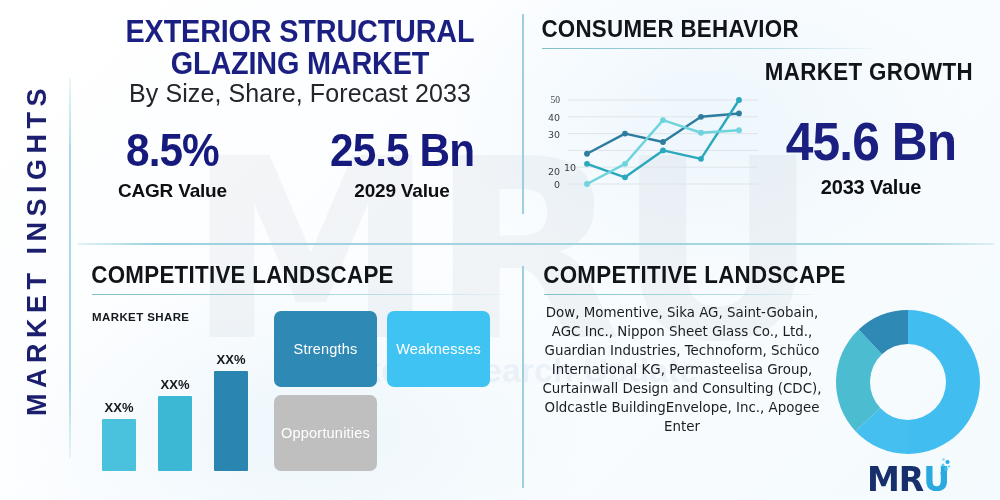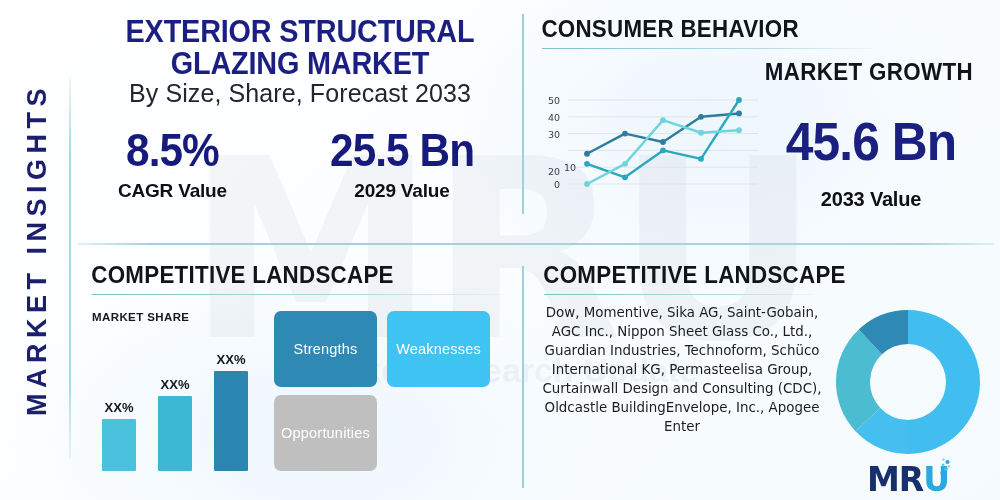--- a/index.html
+++ b/index.html
@@ -173,21 +173,21 @@
     font-weight: 700;
     color: #1a1f80;
     line-height: 1;
     letter-spacing: -1px;
     transform: scaleX(0.92);
   }
   .big-stat .bs-lab {
     font-size: 20px;
     font-weight: 700;
     color: #0d0f12;
-    margin-top: 20px;
+    margin-top: 8px;
     letter-spacing: -0.2px;
   }
 
   
   .lc { position: relative; width: 222px; height: 112px; }
   .lc svg { display: block; }
   .lc-ytick {
     position: absolute;
     right: 100%;
     transform: translateY(-50%);
@@ -343,21 +343,21 @@
               <circle cx="81" cy="67.84" r="2.9" fill="#6fd4dd"></circle>
               <circle cx="119" cy="24.159999999999997" r="2.9" fill="#6fd4dd"></circle>
               <circle cx="157" cy="36.76" r="2.9" fill="#6fd4dd"></circle>
               <circle cx="195" cy="34.24" r="2.9" fill="#6fd4dd"></circle>
             </svg>
             <div class="lc-ytick" style="top: 88px; left: 0px; right: auto; width: 20px; text-align: right; position: absolute;">0</div>
             <div class="lc-ytick" style="top: 71.2px; left: 16px; right: auto; width: 20px; text-align: right; position: absolute;">10</div>
             <div class="lc-ytick" style="top: 54.4px; left: 0px; right: auto; width: 20px; text-align: right; position: absolute; margin-top: 20px;">20</div>
             <div class="lc-ytick" style="top: 37.6px; left: 0px; right: auto; width: 20px; text-align: right; position: absolute;">30</div>
             <div class="lc-ytick" style="top: 20.8px; left: 0px; right: auto; width: 20px; text-align: right; position: absolute;">40</div>
-            <div class="lc-ytick" style="top: 4px; left: 0px; right: auto; width: 20px; text-align: right; position: absolute;">50</div>
+            <div class="lc-ytick" style="top: 4px; left: 0px; right: auto; width: 20px; text-align: right; position: absolute; font-family: Liberation Serif, serif;">50</div>
           </div>
       </div>
       <div class="big-stat">
         <div class="bs-val">45.6 Bn</div>
         <div class="bs-lab">2033 Value</div>
       </div>
     </div>
   </div>
 
   <div class="quad" id="q-bl">

